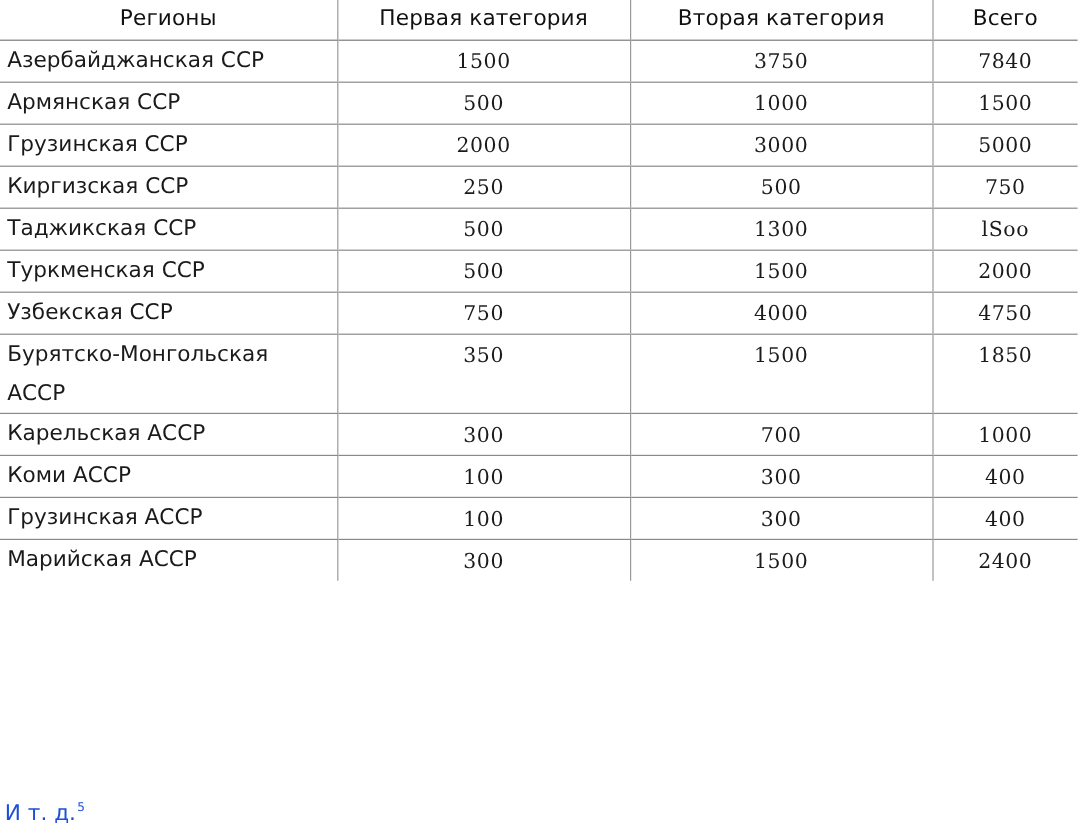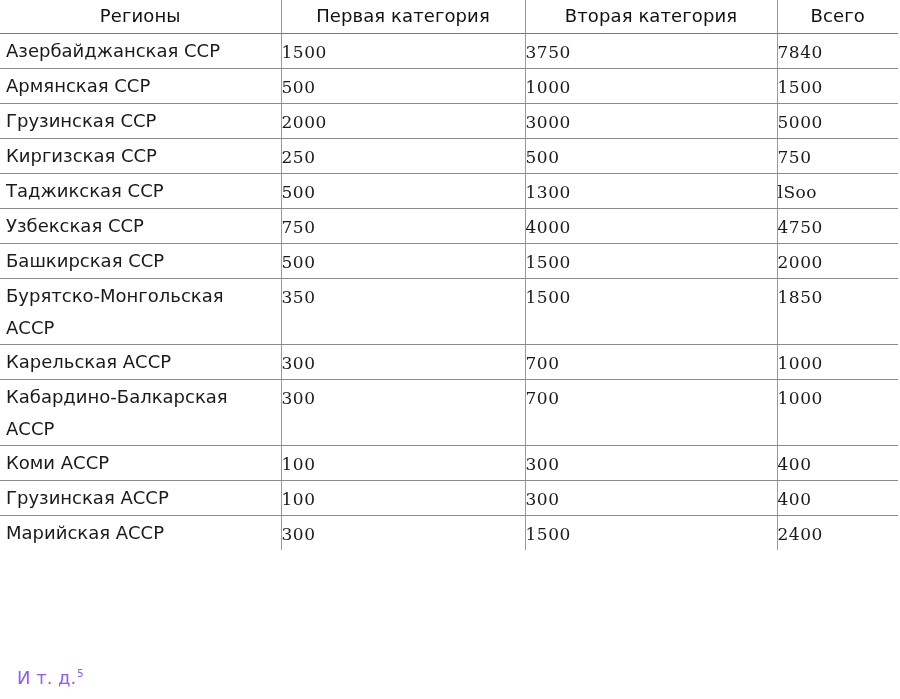--- a/index.html
+++ b/index.html
@@ -56,32 +56,32 @@
   table.data td.region {
     text-align: left;
     padding-left: 6px;
     padding-top: 1px;
     margin-left: 26px;
   }
   table.data td.region.two {
     line-height: 32px;
   }
   table.data td.num {
-    text-align: left;
+    text-align: center;
     font-family: "DejaVu Serif", "Liberation Serif", serif;
     font-size: 17px;
     padding-top: 2px;
     letter-spacing: 0.5px;
   }
   .footnote {
     position: absolute;
-    left: 17px;
+    left: 4px;
     top: 667px;
     font-size: 18px;
-    color: #8b5cf6;
+    color: #1d4ed8;
   }
   .footnote sup {
     font-size: 10px;
     vertical-align: 7px;
     margin-left: 1px;
   }
 </style>
 </head>
 <body>
 
@@ -126,45 +126,39 @@
         <td class="num">500</td>
         <td class="num">750</td>
       </tr>
       <tr>
         <td class="region">Таджикская ССР</td>
         <td class="num">500</td>
         <td class="num">1300</td>
         <td class="num">lSoo</td>
       </tr>
       <tr>
+        <td class="region">Туркменская ССР</td>
+        <td class="num">500</td>
+        <td class="num">1500</td>
+        <td class="num">2000</td>
+      </tr>
+      <tr>
         <td class="region">Узбекская ССР</td>
         <td class="num">750</td>
         <td class="num">4000</td>
         <td class="num">4750</td>
-      </tr>
-      <tr>
-        <td class="region">Башкирская ССР</td>
-        <td class="num">500</td>
-        <td class="num">1500</td>
-        <td class="num">2000</td>
       </tr>
       <tr>
         <td class="region two"><span>Бурятско-Монгольская</span><br><span>АССР</span></td>
         <td class="num">350</td>
         <td class="num">1500</td>
         <td class="num">1850</td>
       </tr>
       <tr>
         <td class="region">Карельская АССР</td>
-        <td class="num">300</td>
-        <td class="num">700</td>
-        <td class="num">1000</td>
-      </tr>
-      <tr>
-        <td class="region two"><span>Кабардино-Балкарская</span><br><span>АССР</span></td>
         <td class="num">300</td>
         <td class="num">700</td>
         <td class="num">1000</td>
       </tr>
       <tr>
         <td class="region">Коми АССР</td>
         <td class="num">100</td>
         <td class="num">300</td>
         <td class="num">400</td>
       </tr>

